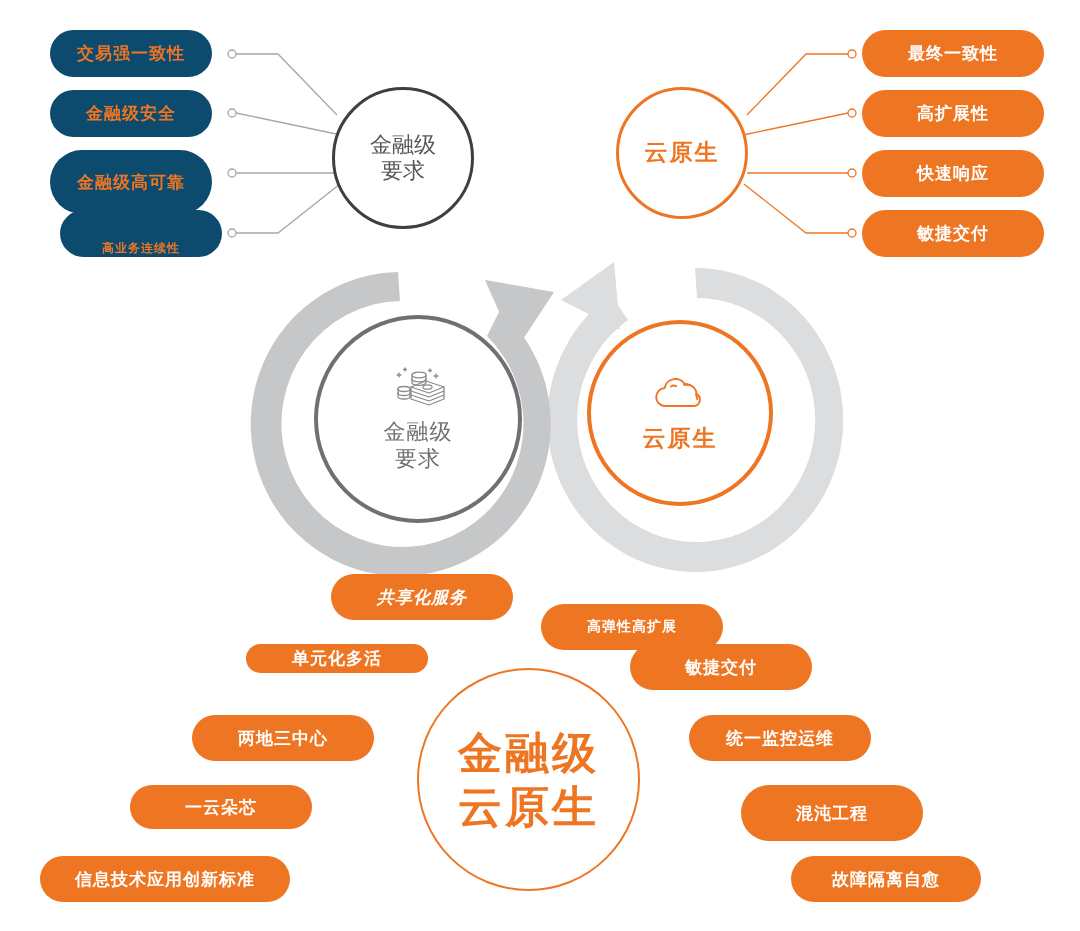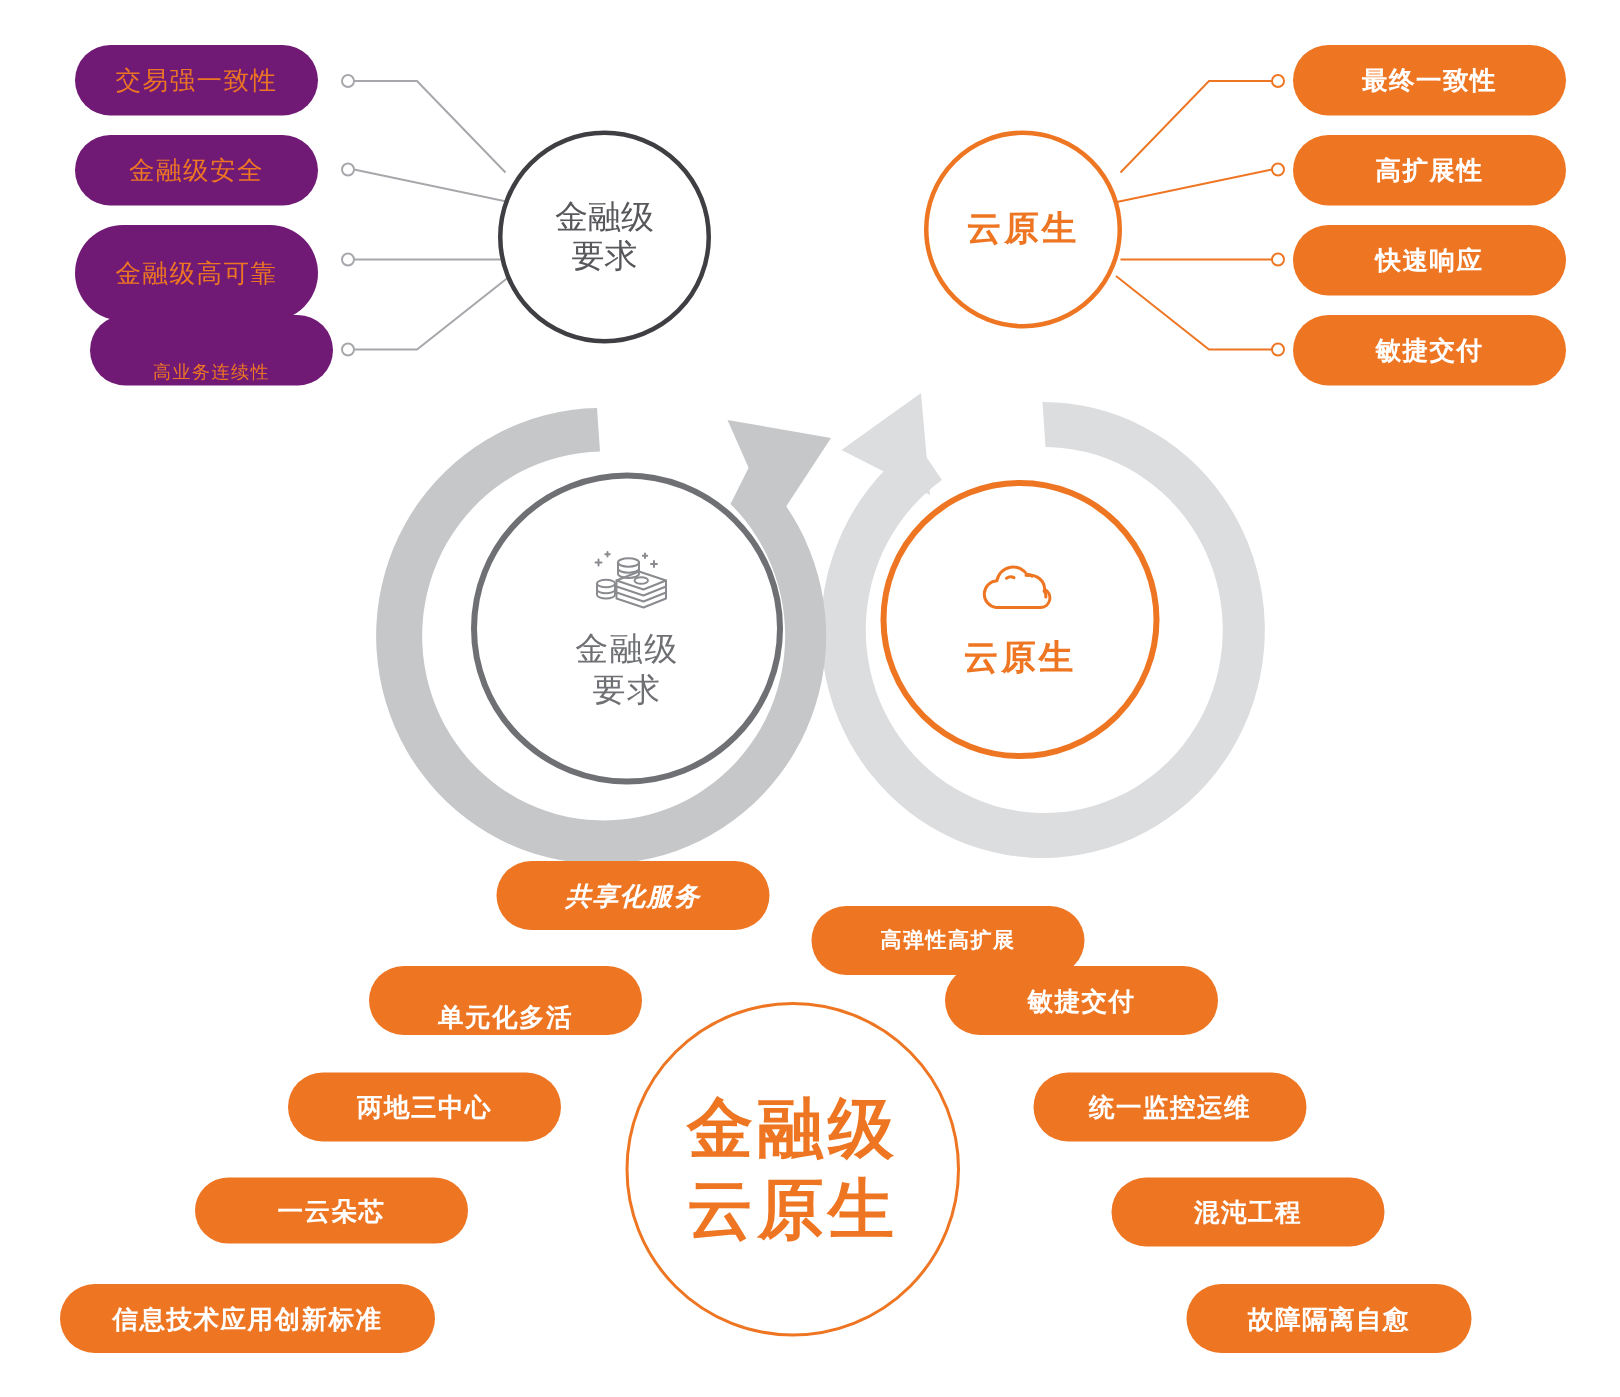--- a/index.html
+++ b/index.html
@@ -29,23 +29,23 @@
     position: absolute;
     display: flex;
     align-items: center;
     justify-content: center;
     border-radius: 999px;
     box-sizing: border-box;
     white-space: nowrap;
     letter-spacing: 1px;
   }
   .pill-grey {
-    background: #701a75;
-    color: #ee7623;
-    font-weight: normal;
+    background: #0c4a6e;
+    color: #ee7623;
+    font-weight: bold;
   }
   .pill-orange {
     background: #ee7623;
     color: #ffffff;
     font-weight: bold;
   }
   .circle-node {
     position: absolute;
     border-radius: 50%;
     box-sizing: border-box;
@@ -240,21 +240,21 @@
         <path d="M34 10.5 q2.2 -1.2 4 0.6"></path>
         <path d="M46 21 q1.6 1.6 1.2 4"></path>
       </svg>
     </span>
     <div class="loop-label" style="font-size:23px; font-weight:bold; letter-spacing:2px;">云原生</div>
   </div>
 
   <div class="pill pill-orange" style="left:331px; top:574px; width:182px; height:46px; font-size:17px;font-style:italic;">
     <span>共享化服务</span>
   </div>
-  <div class="pill pill-orange" style="left:246px; top:644px; width:182px; height:46px; font-size:17px;align-items:flex-end;">
+  <div class="pill pill-orange" style="left:246px; top:644px; width:182px; height:29px; font-size:17px;">
     <span>单元化多活</span>
   </div>
   <div class="pill pill-orange" style="left:192px; top:715px; width:182px; height:46px; font-size:17px;text-align:right;">
     <span>两地三中心</span>
   </div>
   <div class="pill pill-orange" style="left:130px; top:785px; width:182px; height:44px; font-size:17px;">
     <span>一云朵芯</span>
   </div>
   <div class="pill pill-orange" style="left:40px; top:856px; width:250px; height:46px; font-size:17px;">
     <span>信息技术应用创新标准</span>
@@ -262,21 +262,21 @@
 
   <div class="pill pill-orange" style="left:541px; top:574px; width:182px; height:46px; font-size:14px;margin-top:30px;">
     <span>高弹性高扩展</span>
   </div>
   <div class="pill pill-orange" style="left:630px; top:644px; width:182px; height:46px; font-size:17px;">
     <span>敏捷交付</span>
   </div>
   <div class="pill pill-orange" style="left:689px; top:715px; width:182px; height:46px; font-size:17px;">
     <span>统一监控运维</span>
   </div>
-  <div class="pill pill-orange" style="left:741px; top:785px; width:182px; height:46px; font-size:17px;">
+  <div class="pill pill-orange" style="left:741px; top:785px; width:182px; height:56px; font-size:17px;">
     <span>混沌工程</span>
   </div>
   <div class="pill pill-orange" style="left:791px; top:856px; width:190px; height:46px; font-size:17px;">
     <span>故障隔离自愈</span>
   </div>
 
   <div class="center-circle" style="left:417px; top:668px; width:223px; height:223px;">
     <div class="cc-line">金融级</div>
     <div class="cc-line">云原生</div>
   </div>

